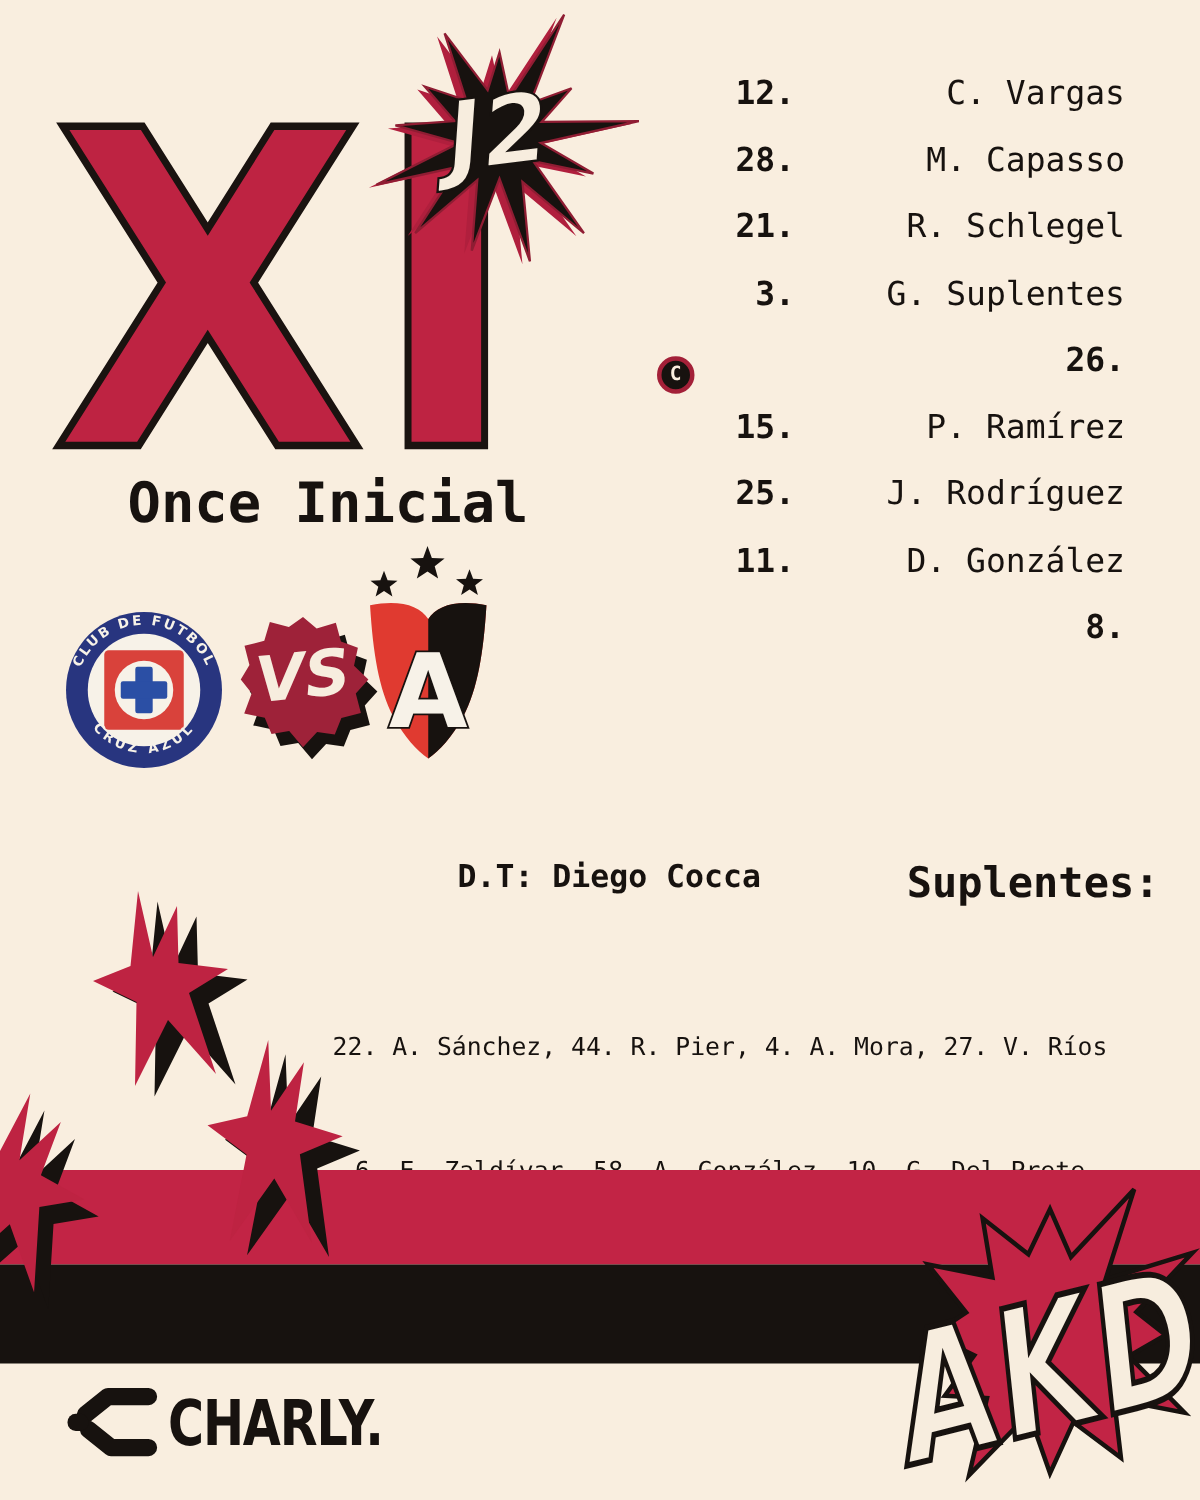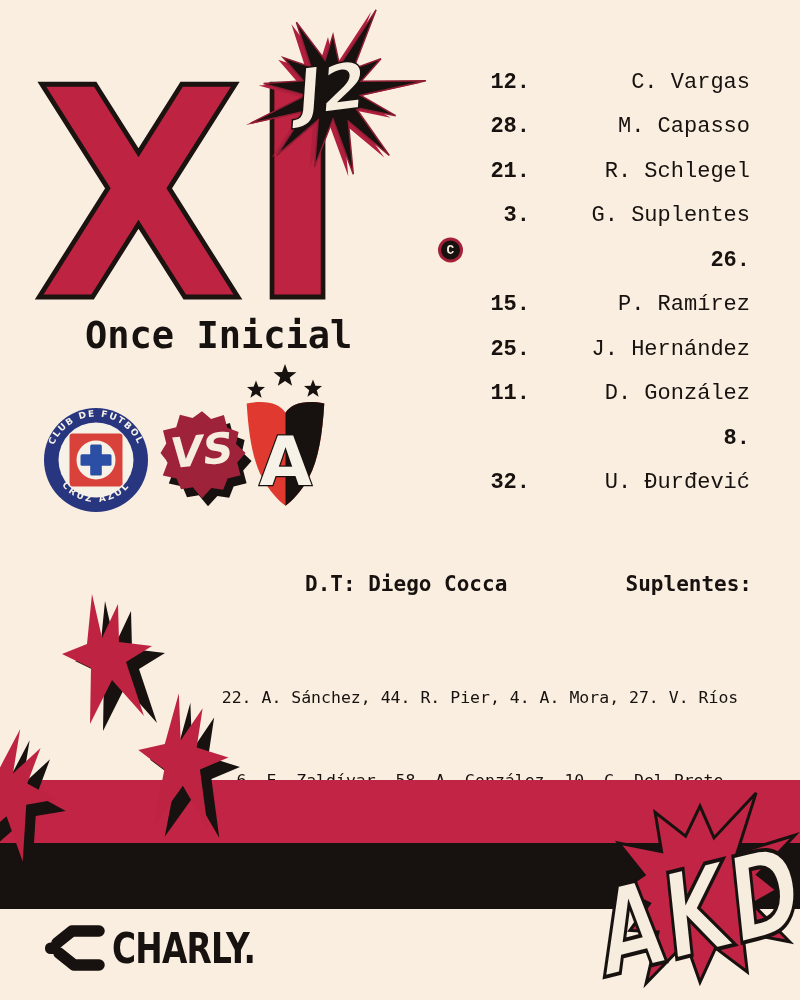--- a/index.html
+++ b/index.html
@@ -27,36 +27,35 @@
   #j2-label {
     left:272px; top:52px; width:120px; text-align:center;
     font-family:"DejaVu Sans", sans-serif; font-style:oblique; font-weight:bold;
     font-size:64px; color:#F7EDDE; -webkit-text-stroke:1.5px #17120F;
     transform:rotate(-7deg);
   }
 
   
   #lineup { left:430px; top:50px; width:320px; }
   .player-row {
-    position:relative; height:44.5px; display:flex; align-items:flex-end;
+    position:relative; height:44.5px; display:flex; align-items:flex-start;
     justify-content:flex-end;
-    font-family:Liberation Mono, monospace;
   }
   .player-number { width:100px; text-align:right; font-size:22px; font-weight:bold; }
   .player-name   { width:220px; text-align:right; font-size:22px; white-space:pre; }
   .captain-badge {
     position:absolute; left:8px; top:50%; transform:translateY(-50%);
     width:25px; height:25px; border-radius:50%;
     background:#17120F; border:3px solid #A32038; color:#F9EEDF;
     font-size:13px; font-weight:bold; display:flex; align-items:center; justify-content:center;
   }
 
   
   #coach-label { left:305px; top:572px; font-size:21px; font-weight:bold; }
-  #subs-label  { top:572px; right:48px; font-size:21px; font-weight:bold; }
+  #subs-label  { top:572px; right:27px; font-size:28px; font-weight:bold; }
   #subs-list {
     left:160px; top:629px; width:640px; text-align:center;
     font-size:16.5px; line-height:27.5px; white-space:pre;
   }
 
   
   #stripe-red   { left:0; top:780px; width:800px; height:63px; background:#C22445; }
   #stripe-black { left:0; top:843px; width:800px; height:66px; background:#17120F; }
 
   
@@ -163,32 +162,28 @@
     <div class="player-row">
       <span class="captain-badge">C</span>
       <span class="player-number">26.</span>
     </div>
     <div class="player-row">
       <span class="player-number">15.</span>
       <span class="player-name">P. Ramírez</span>
     </div>
     <div class="player-row">
       <span class="player-number">25.</span>
-      <span class="player-name">J. Hernández</span>
+      <span class="player-name">J. Rodríguez</span>
     </div>
     <div class="player-row">
       <span class="player-number">11.</span>
       <span class="player-name">D. González</span>
     </div>
     <div class="player-row">
       <span class="player-number">8.</span>
-    </div>
-    <div class="player-row">
-      <span class="player-number">32.</span>
-      <span class="player-name">U. Đurđević</span>
     </div>
   </div>
 
   <div id="coach-label" class="abs">D.T: Diego Cocca</div>
   <div id="subs-label" class="abs">Suplentes:</div>
   <div id="subs-list" class="abs">
     <div>22. A. Sánchez, 44. R. Pier, 4. A. Mora, 27. V. Ríos</div>
     <div>6. E. Zaldívar, 58. A. González, 10. G. Del Prete</div>
     <div>19. E. Aguirre, 199. S. Hernández, 203. J. Martín</div>
   </div>

